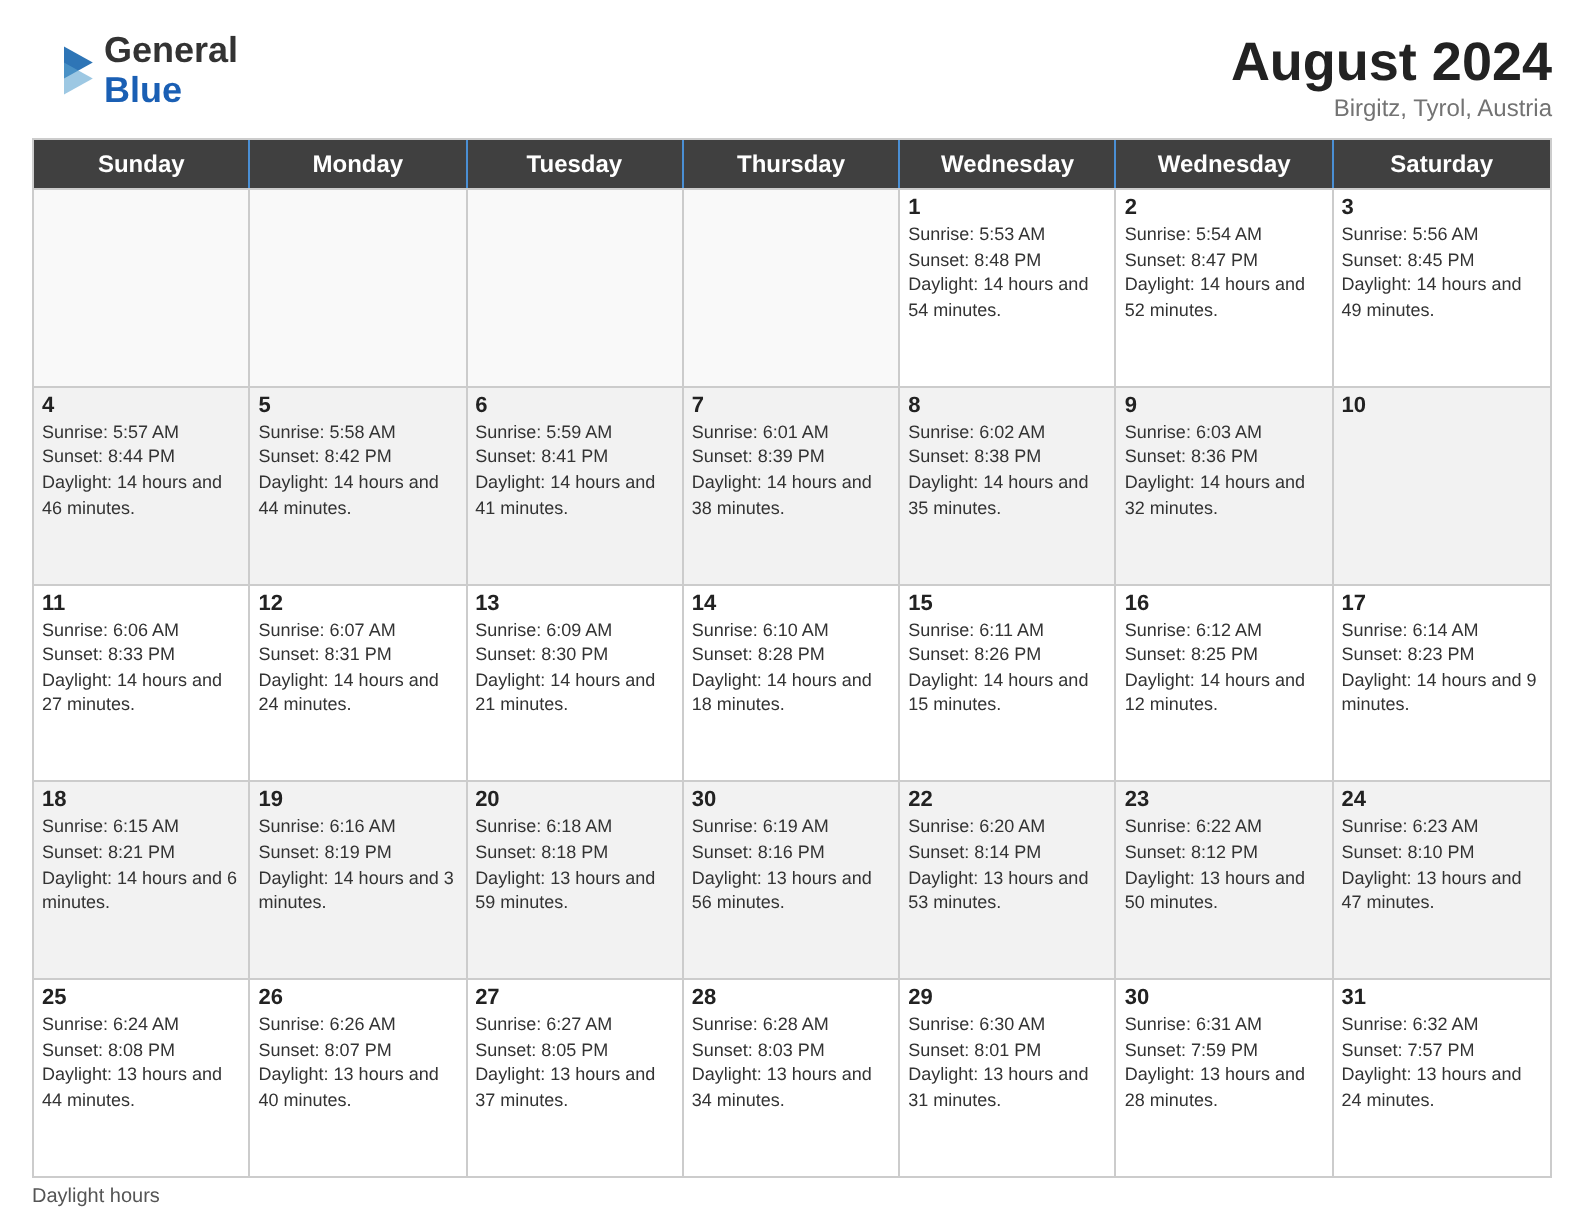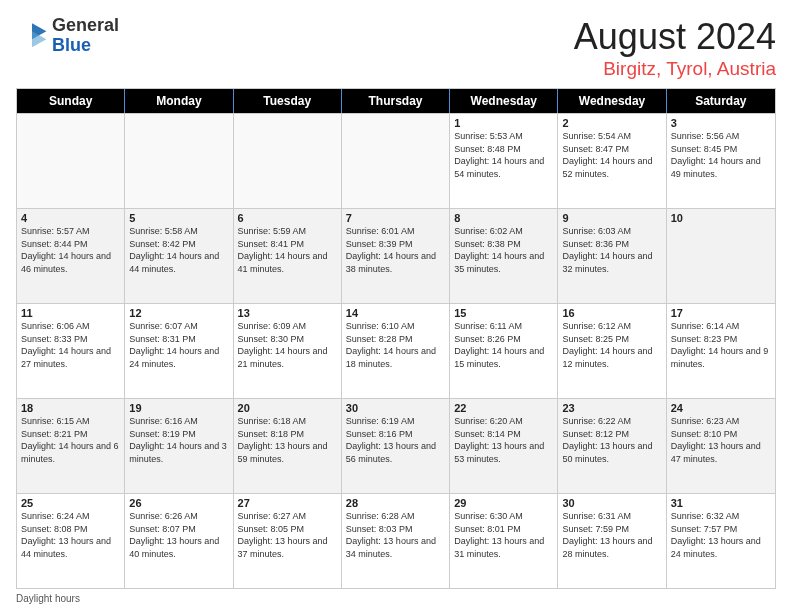--- a/index.html
+++ b/index.html
@@ -37,39 +37,39 @@
     .logo-text .general { color: #333; }
     .logo-text .blue { color: #1a5fb4; }
     .logo-icon {
       width: 32px;
       height: 32px;
     }
     .title-block {
       text-align: right;
     }
     .title-block .month-year {
-      font-size: 36px;
-      font-weight: normal;
+      font-size: 27px;
+      font-weight: bold;
       color: #222;
       margin-left: 40px;
     }
     .title-block .location {
-      font-size: 19px;
-      color: #ef4444;
+      font-size: 12px;
+      color: #737373;
     }
     .calendar {
       flex: 1;
       display: flex;
       flex-direction: column;
       border: 1px solid #ccc;
     }
     .cal-header-row {
       display: grid;
       grid-template-columns: repeat(7, 1fr);
-      background: #000000;
+      background: #404040;
     }
     .cal-header-cell {
       color: #fff;
       font-size: 12px;
       font-weight: bold;
       text-align: center;
       padding: 5px 2px;
       border-right: 1px solid #4a8fd4;
     }
     .cal-header-cell:last-child { border-right: none; }

